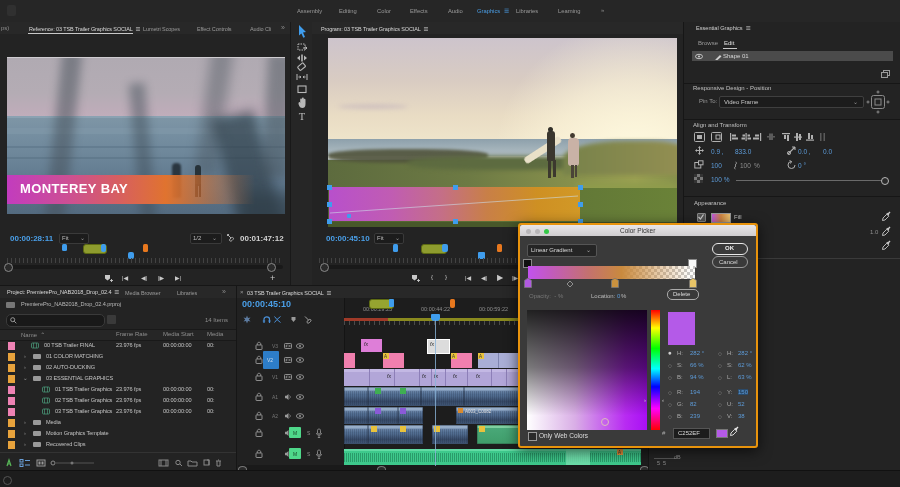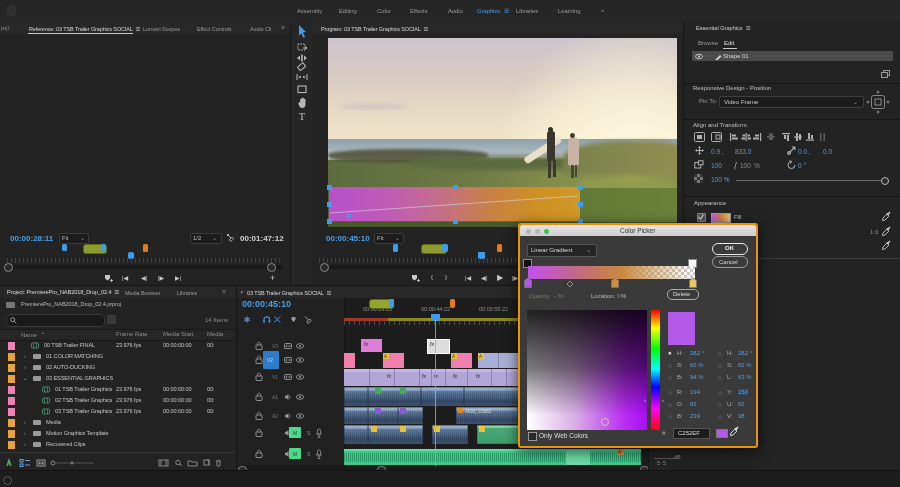--- a/index.html
+++ b/index.html
@@ -56,20 +56,45 @@
 
   <div class="abs" style="left:0;top:0;width:290px;height:12px;background:#282828;"></div>
   <span class="abs dim" style="left:1px;top:3px;font-size:6px;">ps)</span>
   <span class="abs" style="left:29px;top:3.5px;font-size:5.5px;letter-spacing:-0.12px;color:#d8d8d8;">Reference: 03 TSB Trailer Graphics SOCIAL&nbsp; ☰</span>
   <div class="abs" style="left:28px;top:10.5px;width:105px;height:1px;background:#c8c8c8;"></div>
   <span class="abs" style="left:143px;top:3.5px;font-size:5.5px;letter-spacing:-0.1px;color:#9a9a9a;">Lumetri Scopes</span>
   <span class="abs" style="left:197px;top:3.5px;font-size:5.5px;letter-spacing:-0.1px;color:#9a9a9a;">Effect Controls</span>
   <span class="abs" style="left:250px;top:3.5px;font-size:5.5px;letter-spacing:-0.1px;color:#9a9a9a;">Audio Cli</span>
   <span class="abs" style="left:281px;top:2px;font-size:7px;color:#8a8a8a;">»</span>
 
+  <div class="abs" id="srcvideo" style="left:7px;top:35px;width:278px;height:156px;overflow:hidden;border-top:1px solid #cfccd0;">
+
+    <div class="abs" style="left:0;top:0;width:278px;height:60px;background:linear-gradient(#b0aab2,#b4acb4 58%,#bcacb8 84%,#c2aebc);"></div>
+
+    <div class="abs" style="left:0;top:58px;width:278px;height:98px;background:linear-gradient(#7f96a6 0%,#7790a2 15%,#6e879a 38%,#647d92 58%,#5b7287 78%,#536a7f);"></div>
+    <div class="abs" style="left:0;top:58px;width:278px;height:2px;background:#8ba2b2;"></div>
+    <div class="abs" style="left:0;top:88px;width:278px;height:1.5px;background:#5f788c;opacity:.7;"></div>
+    <div class="abs" style="left:0;top:99px;width:278px;height:1.5px;background:#5a7386;opacity:.6;"></div>
+    <div class="abs" style="left:0;top:70px;width:278px;height:6px;background:#7e96a8;opacity:.8;"></div>
+
+    <div class="abs" style="left:46px;top:-8px;width:20px;height:180px;background:#454f58;opacity:.5;transform:rotate(6deg);filter:blur(5px);"></div>
+    <div class="abs" style="left:128px;top:25px;width:16px;height:145px;background:#3d4a54;opacity:.45;transform:rotate(-5deg);filter:blur(5px);"></div>
+    <div class="abs" style="left:196px;top:-12px;width:22px;height:130px;background:#454f58;opacity:.4;transform:rotate(8deg);filter:blur(6px);"></div>
+    <div class="abs" style="left:222px;top:55px;width:44px;height:145px;background:#2e3c46;opacity:.65;transform:rotate(-15deg);filter:blur(6px);"></div>
+    <div class="abs" style="left:258px;top:-5px;width:26px;height:125px;background:#434e56;opacity:.45;transform:rotate(3deg);filter:blur(5px);"></div>
+    <div class="abs" style="left:235px;top:135px;width:60px;height:45px;background:#2d3b44;opacity:.55;filter:blur(7px);"></div>
+
+    <div class="abs" style="left:165px;top:105px;width:9px;height:35px;background:#2a3640;filter:blur(1.1px);border-radius:4px 4px 2px 2px;"></div>
+    <div class="abs" style="left:188px;top:107px;width:6px;height:21px;background:#273239;filter:blur(0.7px);border-radius:3px 3px 1px 1px;"></div>
+    <div class="abs" style="left:188px;top:126px;width:2.5px;height:13px;background:#1e2933;"></div>
+    <div class="abs" style="left:191.5px;top:126px;width:2.5px;height:13px;background:#1e2933;"></div>
+
+    <div class="abs" style="left:0;top:117px;width:248px;height:29px;background:linear-gradient(90deg,#c23cbe,#cd4f93 25%,#d75f60 45%,#e0732f 64%,rgba(223,116,47,0.5) 82%,rgba(223,116,47,0));"></div>
+    <span class="abs" style="left:13px;top:122.5px;font-size:13px;font-weight:bold;color:#fff;letter-spacing:.4px;">MONTEREY BAY</span>
+  </div>
 
   <span class="abs tc" style="left:10px;top:212px;font-size:8px;">00:00:28:11</span>
   <div class="abs" style="left:59px;top:211px;width:28px;height:9px;background:#1c1c1c;border:1px solid #3a3a3a;border-radius:2px;"></div>
   <span class="abs" style="left:62px;top:213px;font-size:6px;color:#bbb;">Fit</span>
   <span class="abs" style="left:80px;top:212px;font-size:6px;color:#999;">⌄</span>
   <div class="abs" style="left:190px;top:211px;width:30px;height:9px;background:#1c1c1c;border:1px solid #3a3a3a;border-radius:2px;"></div>
   <span class="abs" style="left:193px;top:213px;font-size:6px;color:#bbb;">1/2</span>
   <span class="abs" style="left:212px;top:212px;font-size:6px;color:#999;">⌄</span>
   <svg class="abs" style="left:226px;top:211px;" width="9" height="9">
         <path d="M1.5 1.5 L5 5 M5 5 C6.5 3.5 8.5 5 7 6.5 L6 7.5 C4.5 9 2.5 7.5 4 6 Z M1.5 1.5 L1.5 3 M1.5 1.5 L3 1.5" stroke="#b0b0b0" stroke-width="1" fill="none"></path>

